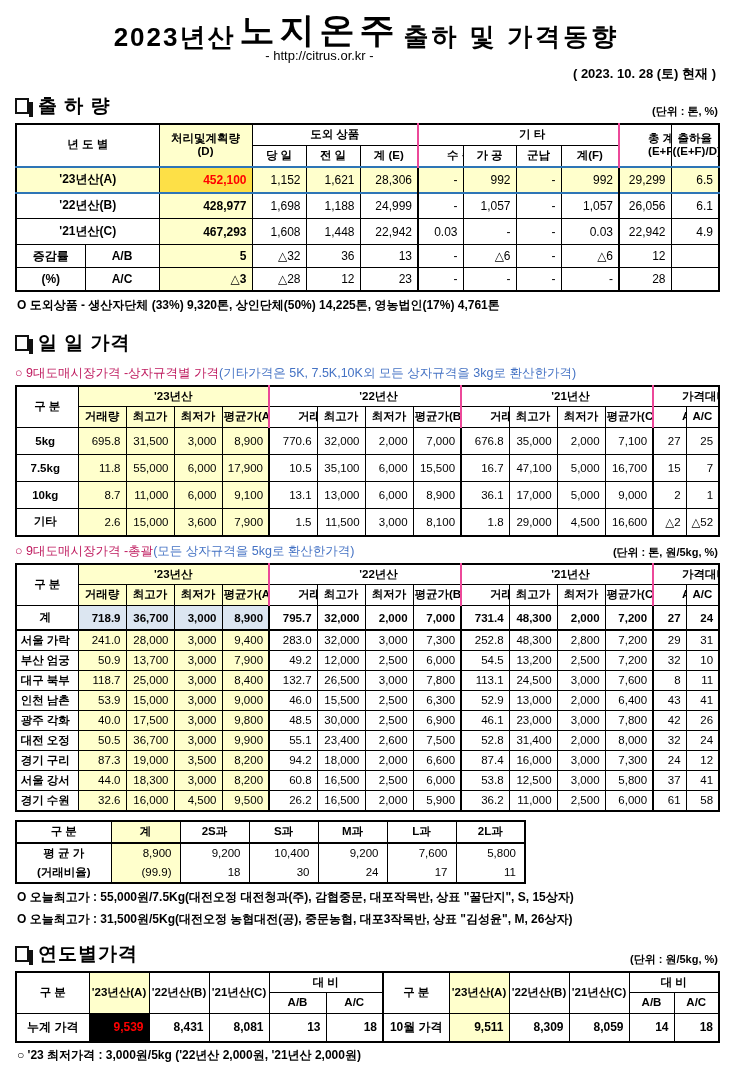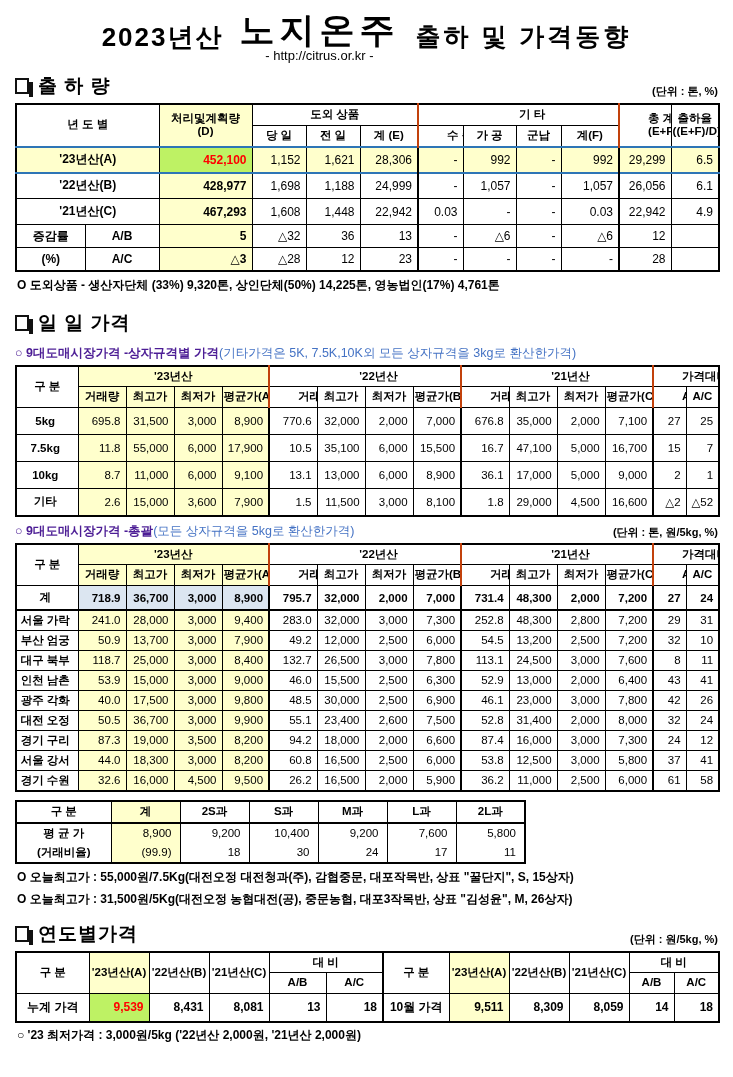--- a/index.html
+++ b/index.html
@@ -5,57 +5,57 @@
   * { box-sizing: border-box; margin: 0; padding: 0; }
   html,body { background:#fff; }
   body {
     width: 733px; min-height: 1077px;
     font-family: "Liberation Sans", "DejaVu Sans", sans-serif;
     color: #000;
   }
   .page { padding: 8px 15px 6px 15px; width: 733px; }
 
   
-  .titlebar { display:flex; justify-content:center; align-items:flex-start; gap:16px; margin-top:4px; }
+  .titlebar { display:flex; justify-content:center; align-items:flex-start; gap:4px; margin-top:4px; }
   .t-season { font-size:26px; font-weight:700; margin-top:8px; letter-spacing:2px; }
   .t-prod-wrap { display:inline-block; text-align:center; }
   .t-product { display:block; font-size:35px; font-weight:800; letter-spacing:5px; line-height:1.0; }
   .t-url { display:block; font-size:13px; font-weight:400; letter-spacing:0; margin-top:1px; }
   .t-suffix { font-size:25px; font-weight:700; margin-top:8px; letter-spacing:3px; }
   .asof { text-align:right; font-size:13px; font-weight:600; margin:2px 2px 6px 0; }
 
   
   .sec-row { display:flex; justify-content:space-between; align-items:flex-end; margin-top:10px; margin-bottom:4px; }
   .sec-title { font-size:19px; font-weight:800; display:flex; align-items:center; letter-spacing:1px; }
   .sq-icon { width:14px; height:16px; border:2px solid #111; display:inline-block; position:relative; margin-right:9px; background:#fff; }
   .sq-icon::after { content:""; position:absolute; top:2px; right:-6px; width:4px; height:15px; background:#111; }
   .unit { font-size:11px; font-weight:600; }
 
   .sub-row { display:flex; justify-content:space-between; align-items:flex-end; margin:9px 0 3px 0; }
   .sub-left { font-size:12.5px; }
-  .sub-title { font-weight:700; color:#4c1d95; }
+  .sub-title { font-weight:400; color:#be185d; }
   .sub-note { font-weight:400; color:#4472C4; }
 
   
   table { border-collapse:collapse; table-layout:fixed; width:703px; border:2px solid #000; background:#fff; }
   th, td { border:1px solid #000; overflow:hidden; white-space:nowrap; }
   th { font-weight:700; text-align:center; font-size:11.5px; padding:3px 1px; line-height:1.2; }
   td { text-align:right; font-size:11.5px; padding:2px 5px 2px 1px; }
   .yh { background:#FFFFCC; }
-  .gs { border-left:2px solid #c2410c;padding-left:28px; }
+  .gs { border-left:2px solid #ec4899;padding-left:28px; }
 
   
   #t1 thead { border-bottom:2px solid #2E75B6; }
   #t1 td { height:26px; font-size:12px; }
   #t1 tr.r3 td, #t1 tr.r4 td { height:23px; }
   #t1 td.c0, #t1 td.c1 { text-align:center; font-weight:700; padding:2px 1px; }
   #t1 td.c2 { background:#FFFFCC; font-weight:700; }
   #t1 tr.r0 { border-bottom:2px solid #2E75B6; }
   #t1 tr.r0 td { background:#FFFFCC; }
-  #t1 tr.r0 td.c2 { background:#bef264; color:#FF0000; }
+  #t1 tr.r0 td.c2 { background:#fde047; color:#FF0000; }
   #t1 td.c6, #t1 td.c10 { border-left:2px solid #000; }
 
   .note { font-size:12px; font-weight:600; margin:5px 0 0 2px; letter-spacing:0; }
 
   
   #t2 td { height:27px; }
   #t3 td { height:20px; }
   #t2 td.c0, #t3 td.c0 { text-align:center; font-weight:700; }
   #t2 td.c1, #t2 td.c2, #t2 td.c3, #t2 td.c4,
   #t3 td.c1, #t3 td.c2, #t3 td.c3, #t3 td.c4 { background:#FFFFCC; }
@@ -70,39 +70,40 @@
   #t4 thead { border-bottom:2px solid #000; }
   #t4 td { height:17px; font-size:11.5px; padding-right:8px; }
   #t4 td.c0 { text-align:center; font-weight:700; padding-right:1px; }
   #t4 td.c1 { background:#FFFFCC; }
   #t4 tr.r0 td { border-bottom:none; }
   #t4 tr.r1 td { border-top:none; }
 
   
   #t5 td { height:28px; font-weight:700; font-size:12px; }
   #t5 td.c0, #t5 td.c6 { text-align:center; padding:2px 1px; }
-  #t5 td.c1 { background:#bef264; color:#FF0000;margin-top:20px; }
+  #t5 td.c1 { background:#000000; color:#FF0000;margin-top:20px; }
   #t5 td.c7 { background:#FFFFCC;margin-top:12px; }
   #t5 td.c6, #t5 th.gsplit { border-left:2px solid #000; }
 
   .note.sm { font-weight:600; font-size:12px; margin-top:4px; }
 </style>
 </head>
 <body>
 
 <div class="page">
 
   <div class="titlebar">
     <span class="t-season">2023년산</span>
     <span class="t-prod-wrap">
       <span class="t-product">노지온주</span>
       <span class="t-url">- http://citrus.or.kr -</span>
     </span>
     <span class="t-suffix">출하 및 가격동향</span>
   </div>
+  <div class="asof">( 2023.  10.  28 (토) 현재 )</div>
 
   <div class="sec-row">
     <div class="sec-title">
       <span class="sq-icon"></span>
       <span>출 하 량</span>
     </div>
     <div class="unit">(단위 : 톤, %)</div>
   </div>
 
   <table id="t1">

